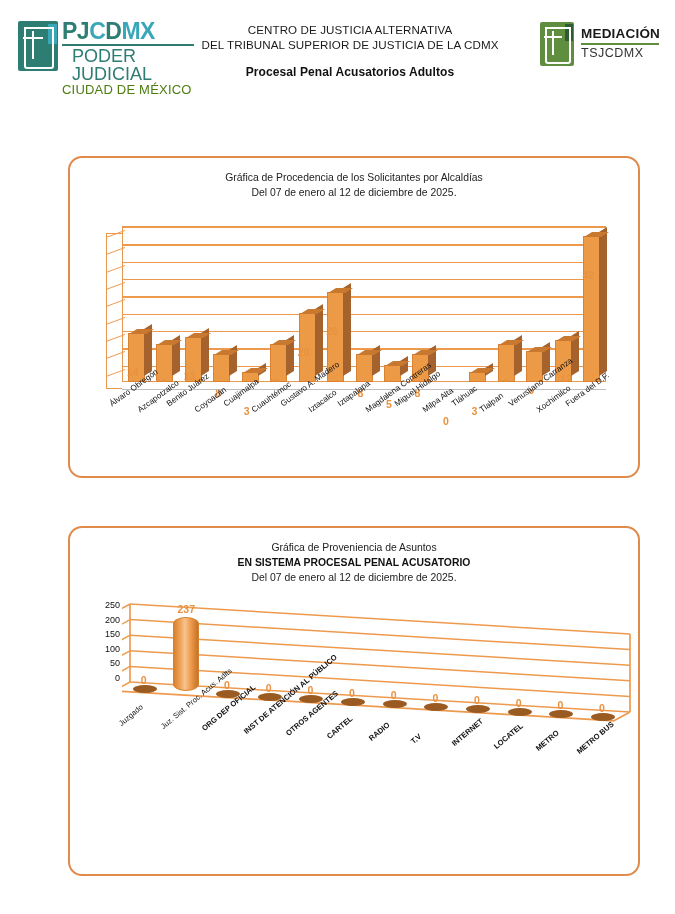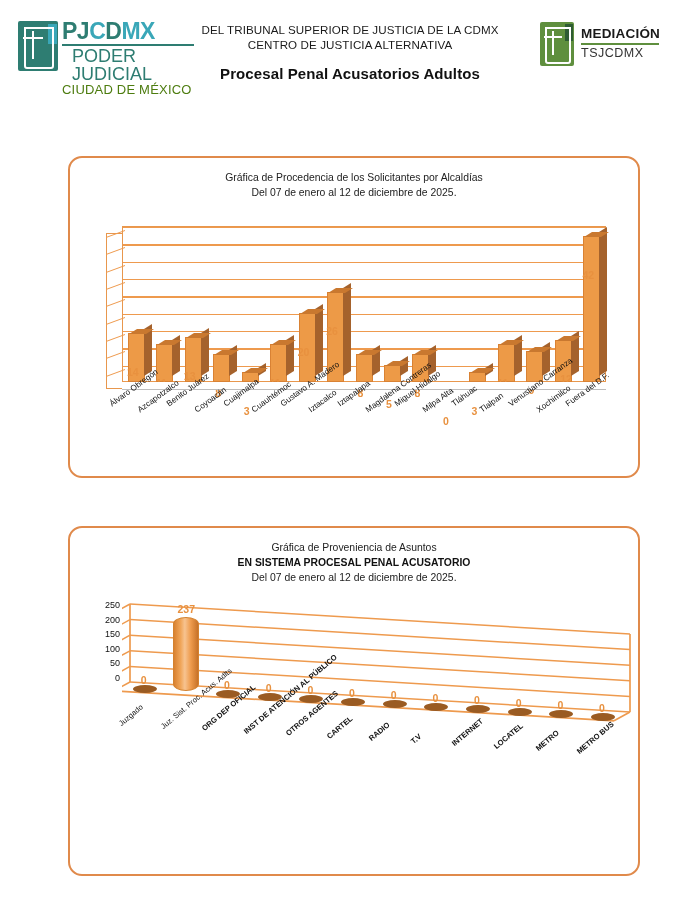--- a/index.html
+++ b/index.html
@@ -71,21 +71,21 @@
     position: absolute; left: 175px; top: 22px; width: 350px;
     text-align: center;
   }
   .hc-line {
     font-size: 11.6px; line-height: 15px; color: #1a1a1a;
     font-family: "Liberation Sans", sans-serif;
     letter-spacing: 0.1px;
   }
   .hc-sub {
     margin-top: 13px;
-    font-size: 15px; font-weight: bold; color: #111;
+    font-size: 12px; font-weight: bold; color: #111;
     letter-spacing: 0.1px;
   }
 
   .logo-right {
     position: absolute; left: 540px; top: 22px;
     display: flex; align-items: center; gap: 7px;
   }
   .med-shield {
     width: 34px; height: 44px; background: #5f8f3e; position: relative;
     border-radius: 2px;
@@ -234,22 +234,22 @@
     </div>
     <div class="pj-words">
       <div class="pj-cdmx"><span class="c-pj">PJ</span><span class="c-c">C</span><span class="c-d">D</span><span class="c-mx">MX</span></div>
       <div class="pj-underline"></div>
       <div class="pj-poder">PODER JUDICIAL</div>
       <div class="pj-ciudad">CIUDAD DE MÉXICO</div>
     </div>
   </div>
 
   <div class="header-center">
+    <div class="hc-line">CENTRO DE JUSTICIA ALTERNATIVA</div>
     <div class="hc-line">DEL TRIBUNAL SUPERIOR DE JUSTICIA DE LA CDMX</div>
-    <div class="hc-line">CENTRO DE JUSTICIA ALTERNATIVA</div>
     <div class="hc-sub">Procesal Penal Acusatorios Adultos</div>
   </div>
 
   <div class="logo-right">
     <div class="med-shield">
       <span class="med-scale"></span>
       <span class="med-bar"></span>
     </div>
     <div class="med-words">
       <div class="med-title">MEDIACIÓN</div>

